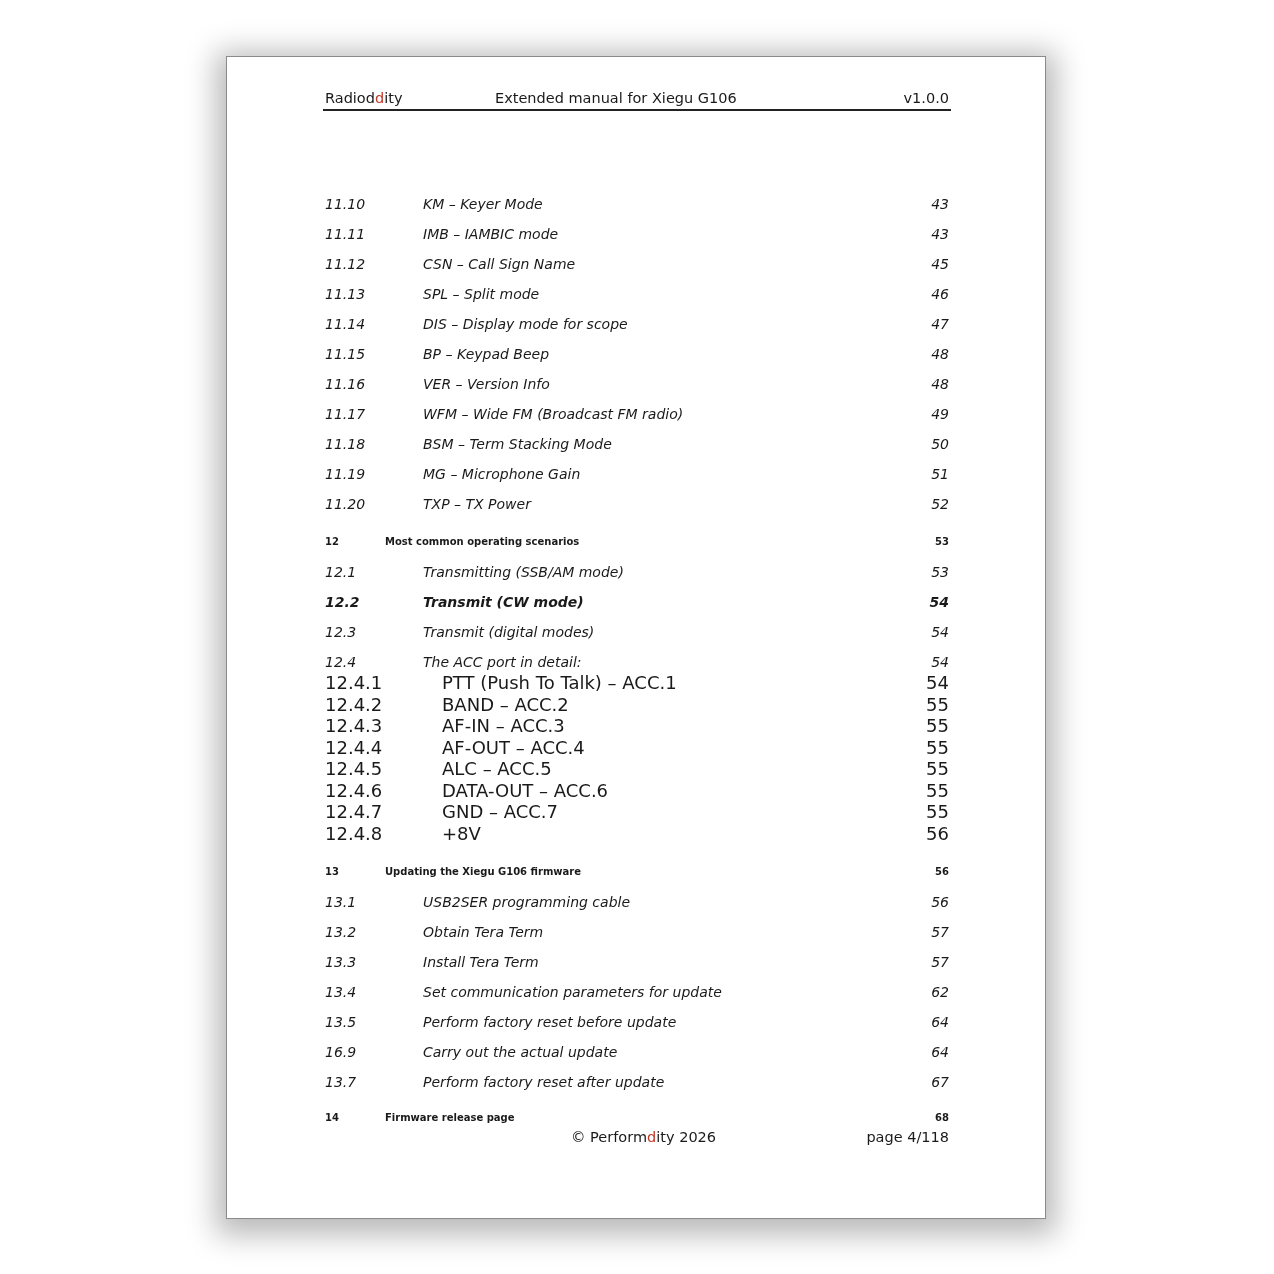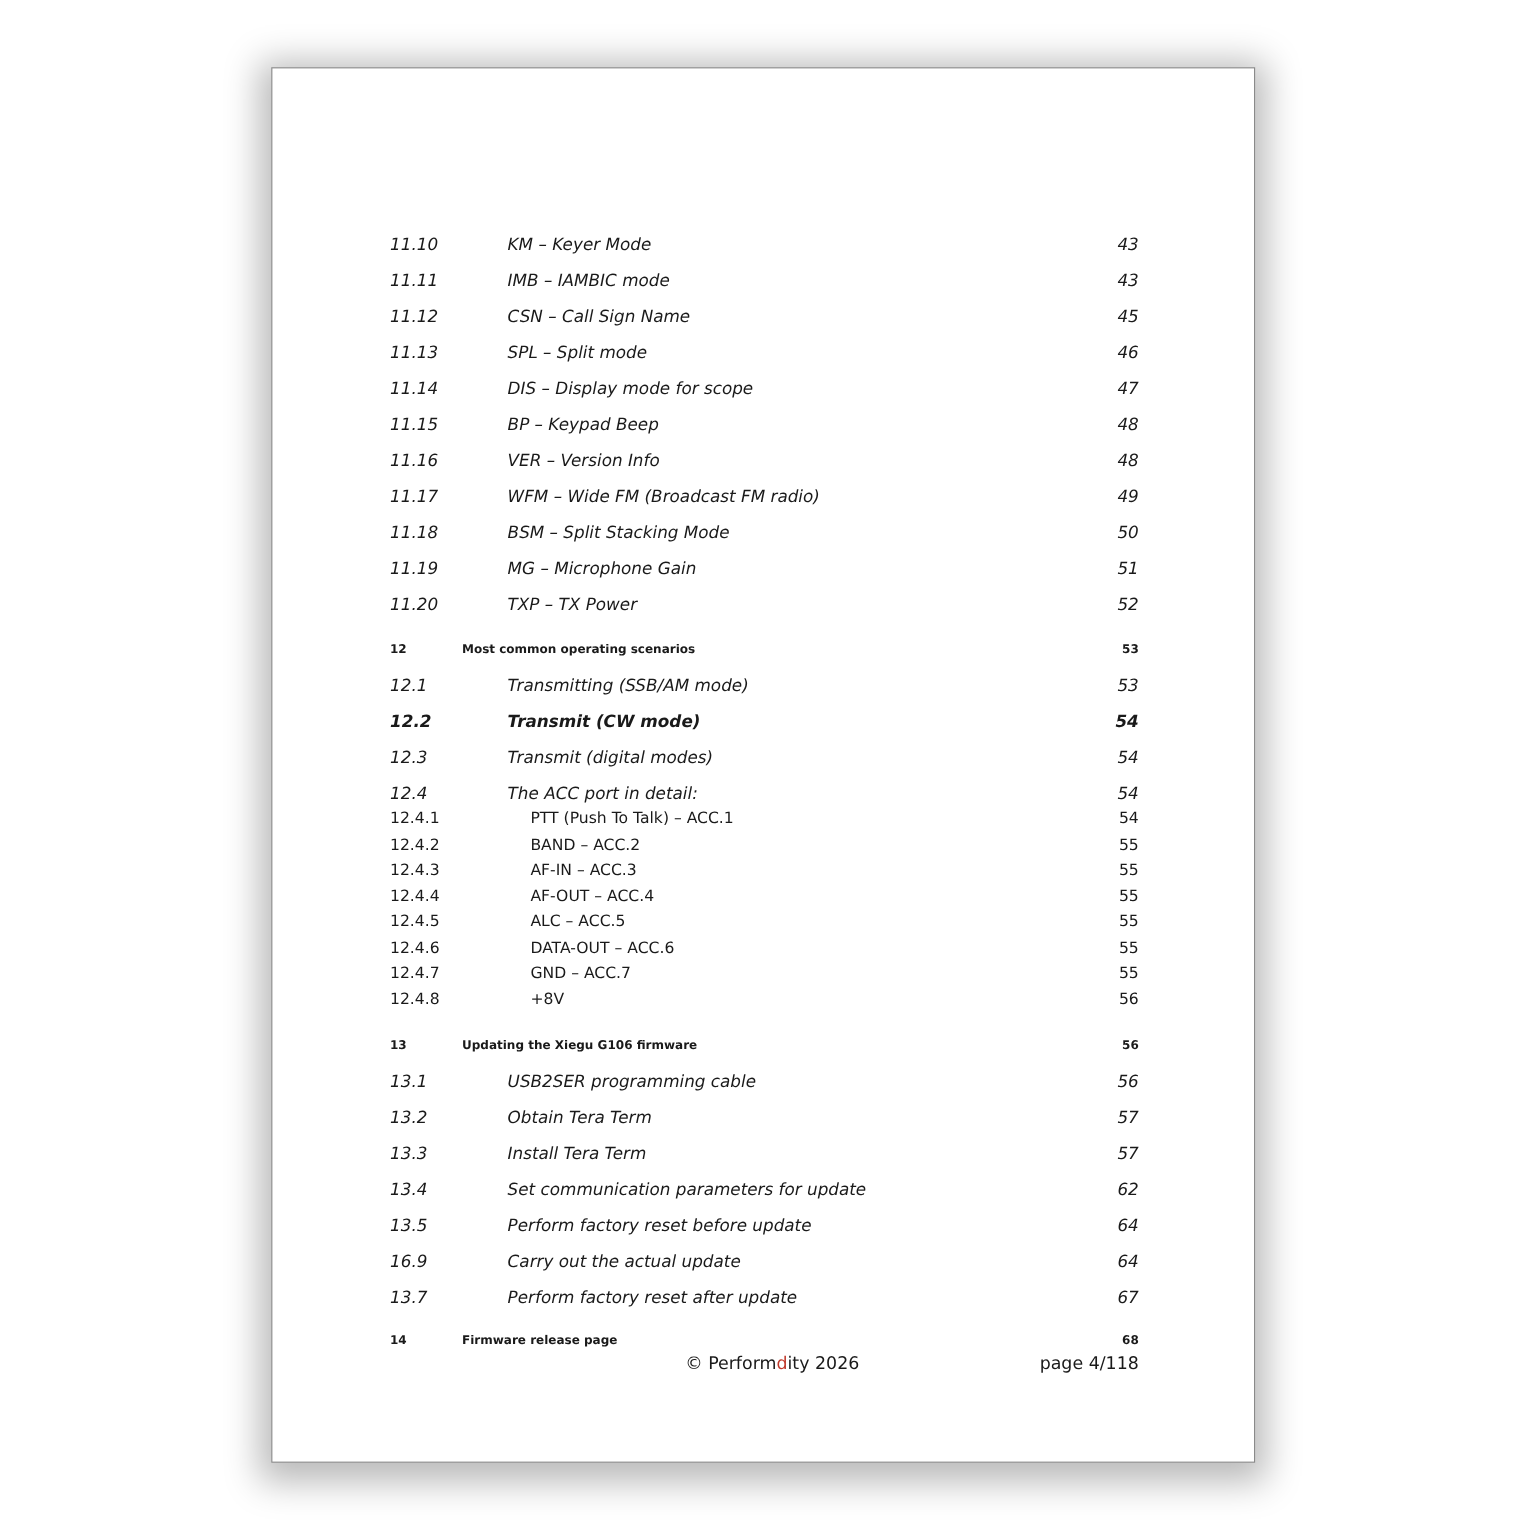--- a/index.html
+++ b/index.html
@@ -49,39 +49,44 @@
       font-size: 14px;
       line-height: 22px;
     }
     .toc-row .num { position: absolute; left: 0; top: 0; }
     .toc-row .txt { position: absolute; top: 0; white-space: nowrap; }
     .toc-row .pg { position: absolute; right: 0; top: 0; }
     .lvl2 { font-style: italic; }
     .lvl2 .txt { left: 98px; }
     .lvl1 { font-weight: bold; font-size: 10px; }
     .lvl1 .txt { left: 60px; }
-    .lvl3 { font-size: 13px; }
+    .lvl3 { font-size: 18px; }
     .lvl3 .txt { left: 117px; }
 
     .footer {
       position: absolute;
       left: 96px;
       width: 628px;
       top: 1069px;
       height: 22px;
       font-size: 14.5px;
       line-height: 22px;
     }
     .footer .copy { position: absolute; left: 248px; top: 0; }
     .footer .pagenum { position: absolute; right: 2px; top: 0; }
   </style>
 </head>
 <body>
 
 <div class="page">
+  <div class="header">
+    <span class="brand"><span>Radiod</span><span class="red-d">d</span><span>ity</span></span>
+    <span class="title">Extended manual for Xiegu G106</span>
+    <span class="version">v1.0.0</span>
+  </div>
 
   <div id="toc">
       <div class="toc-row lvl2" style="top: 136px;">
         <span class="num">11.10</span>
         <span class="txt">KM – Keyer Mode</span>
         <span class="pg">43</span>
       </div>
       <div class="toc-row lvl2" style="top: 166px;">
         <span class="num">11.11</span>
         <span class="txt">IMB – IAMBIC mode</span>
@@ -112,21 +117,21 @@
         <span class="txt">VER – Version Info</span>
         <span class="pg">48</span>
       </div>
       <div class="toc-row lvl2" style="top: 346px;">
         <span class="num">11.17</span>
         <span class="txt">WFM – Wide FM (Broadcast FM radio)</span>
         <span class="pg">49</span>
       </div>
       <div class="toc-row lvl2" style="top: 376px;">
         <span class="num">11.18</span>
-        <span class="txt">BSM – Split Stacking Mode</span>
+        <span class="txt">BSM – Term Stacking Mode</span>
         <span class="pg">50</span>
       </div>
       <div class="toc-row lvl2" style="top: 406px;">
         <span class="num">11.19</span>
         <span class="txt">MG – Microphone Gain</span>
         <span class="pg">51</span>
       </div>
       <div class="toc-row lvl2" style="top: 436px;">
         <span class="num">11.20</span>
         <span class="txt">TXP – TX Power</span>

